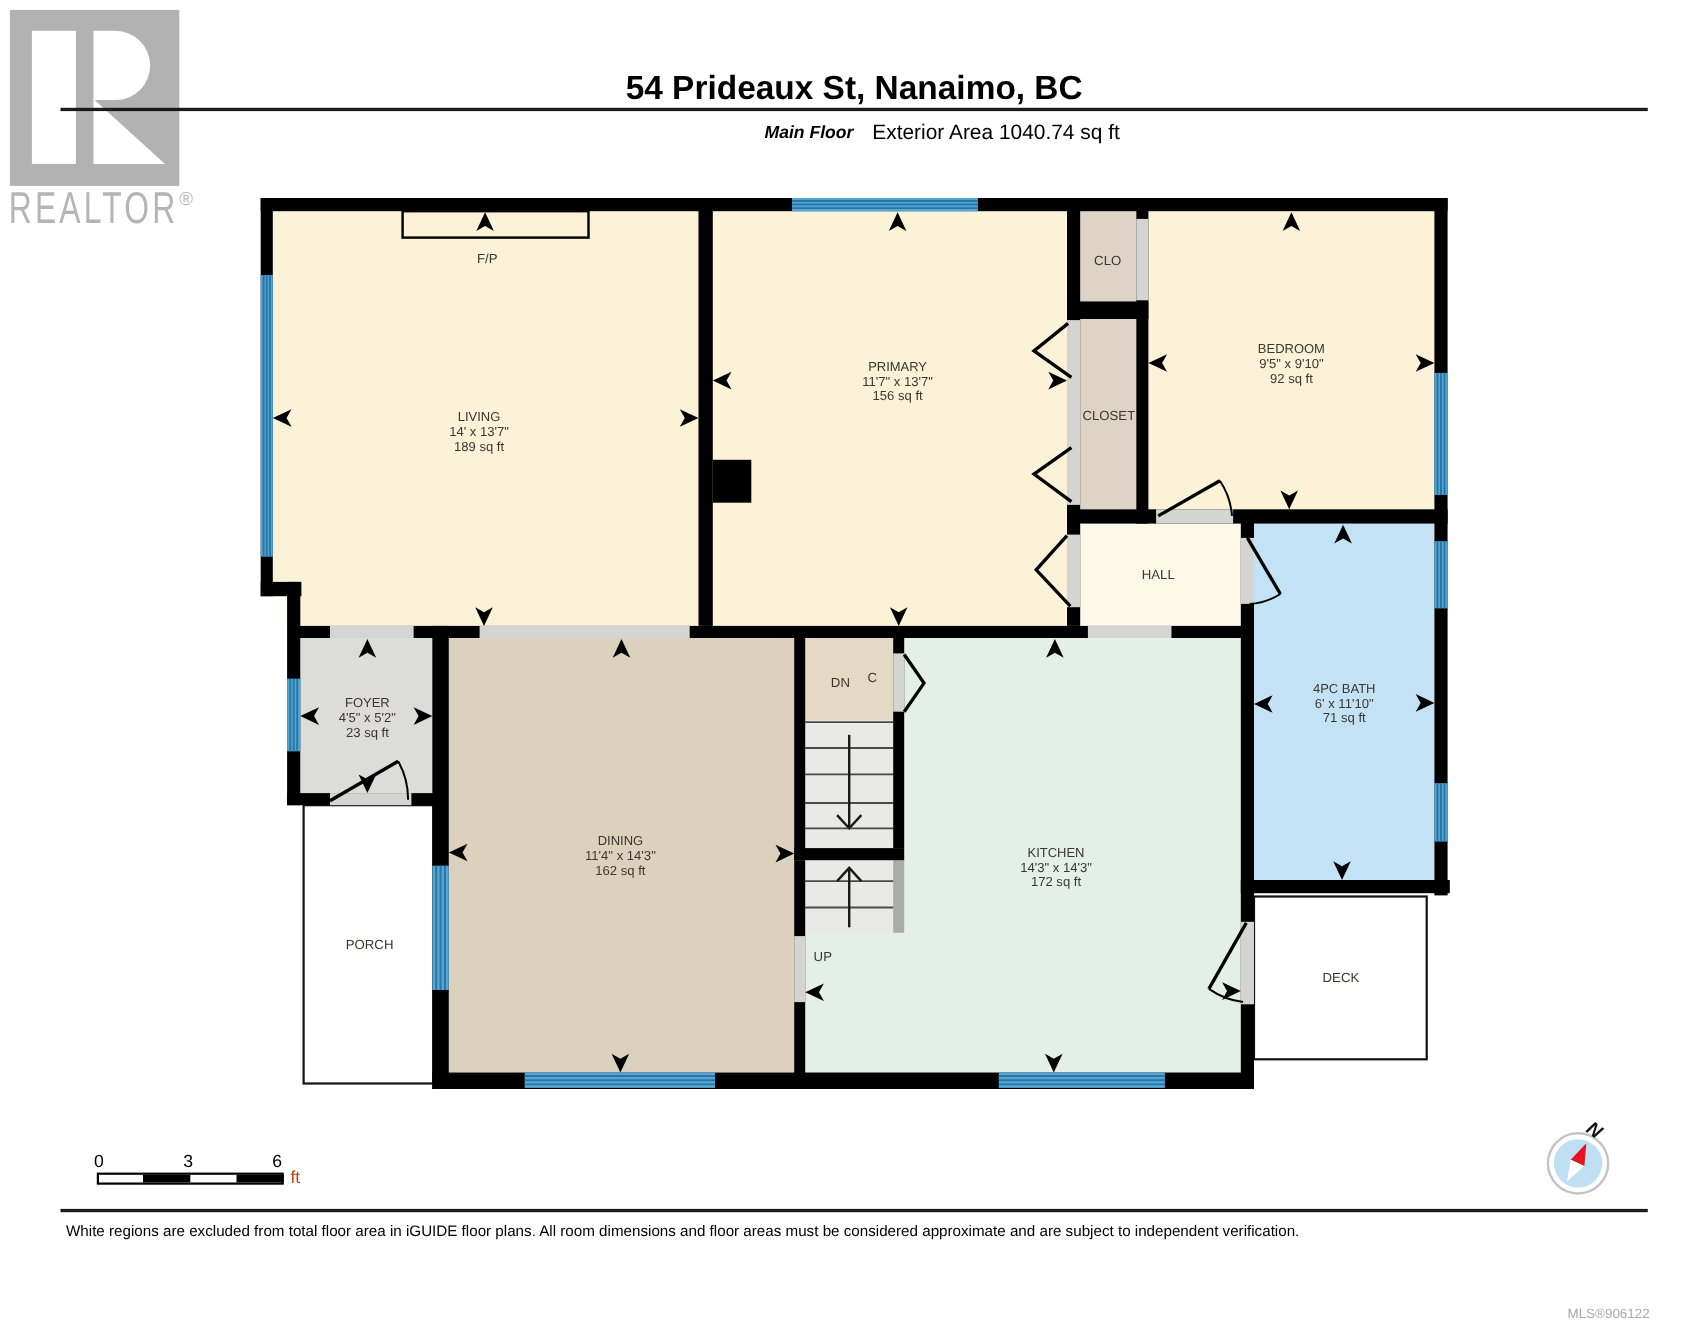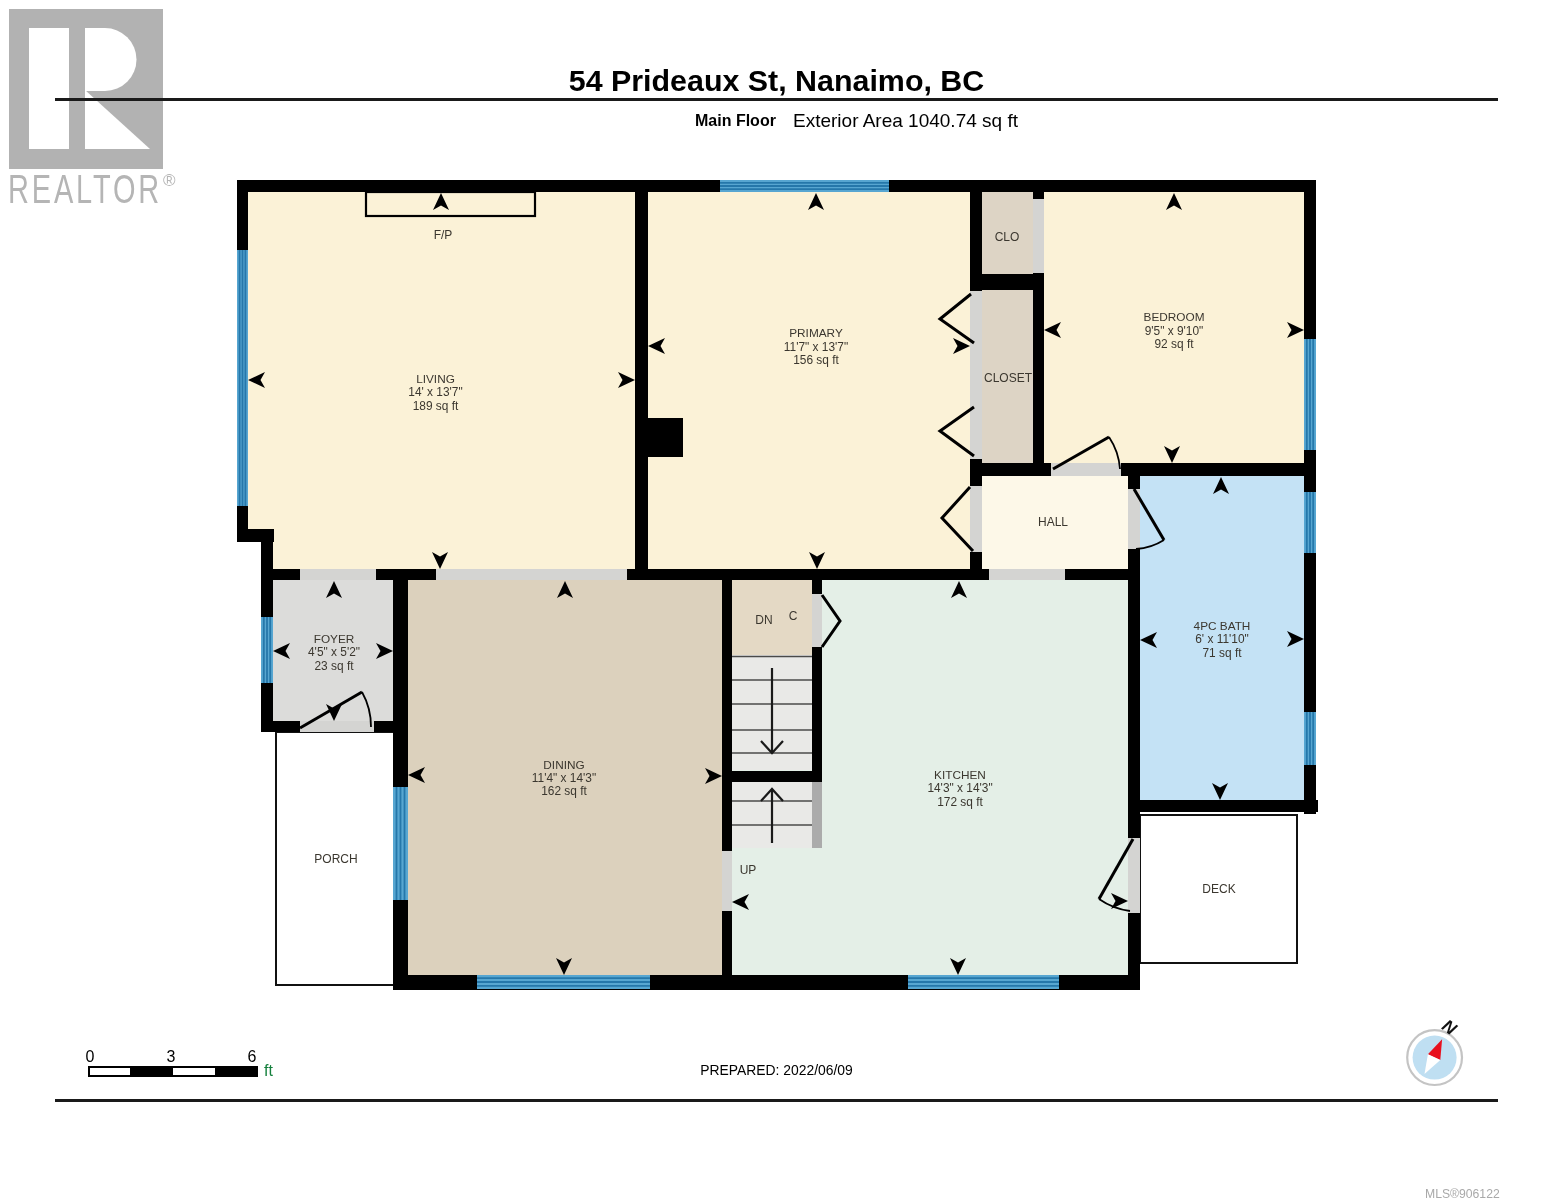--- a/index.html
+++ b/index.html
@@ -20,21 +20,21 @@
 </svg>
 
 <div class="abs" style="left:8px;top:169px;font-size:40.5px;line-height:40.5px;color:#b5b5b5;letter-spacing:4px;transform:scaleX(0.715);transform-origin:0 0;white-space:nowrap;">REALTOR</div>
 
 <div class="abs" style="left:163px;top:171px;font-size:17px;color:#b5b5b5;">®</div>
 
 <div class="abs" style="left:0;top:65px;width:1553px;text-align:center;font-size:30.4px;font-weight:bold;color:#000;line-height:30px;">54 Prideaux St, Nanaimo, BC</div>
 
 <div class="abs" style="left:55px;top:97.5px;width:1443px;height:3px;background:#1a1a1a;"></div>
 
-<div class="abs" style="left:695px;top:113px;font-size:16px;font-weight:bold;color:#000;line-height:16px;">Main Floor</div>
+<div class="abs" style="left:695px;top:113px;font-size:16px;font-weight:bold;color:#000;line-height:16px;font-style:italic;">Main Floor</div>
 
 <div class="abs" style="left:793px;top:113px;font-size:19px;color:#000;line-height:16px;">Exterior Area 1040.74 sq ft</div>
 
 <svg class="abs" style="left:0;top:0;" width="1553" height="1200" viewBox="0 0 1553 1200">
 <g id="plan">
 
 <rect x="248" y="192" width="400" height="377" fill="#fbf2d7"></rect>
 
 <rect x="648" y="192" width="322" height="377" fill="#fbf2d7"></rect>
 
@@ -359,30 +359,30 @@
 </svg>
 
 <div class="abs" style="left:80px;top:1049px;width:20px;text-align:center;font-size:16px;color:#000;line-height:16px;">0</div>
 <div class="abs" style="left:161px;top:1049px;width:20px;text-align:center;font-size:16px;color:#000;line-height:16px;">3</div>
 <div class="abs" style="left:242px;top:1049px;width:20px;text-align:center;font-size:16px;color:#000;line-height:16px;">6</div>
 
 <div class="abs" style="left:88px;top:1066px;width:170px;height:11px;border:2px solid #000;box-sizing:border-box;background:#fff;"></div>
 <div class="abs" style="left:130px;top:1068px;width:43px;height:7px;background:#000;"></div>
 <div class="abs" style="left:215px;top:1068px;width:43px;height:7px;background:#000;"></div>
 
-<div class="abs" style="left:264px;top:1063px;font-size:16px;color:#15803d;line-height:16px;">ft</div>
-
-<div class="abs" style="left:0;top:1063px;width:1553px;text-align:center;font-size:13.9px;color:#000;line-height:14px;">PREPARED: 2022/06/09</div>
+<div class="abs" style="left:264px;top:1063px;font-size:16px;color:#c2410c;line-height:16px;">ft</div>
+
 
 <svg class="abs" style="left:1398px;top:1008px;" width="80" height="92" viewBox="0 0 80 92">
   <circle cx="36.6" cy="49.6" r="27.4" fill="#fff" stroke="#c4c4c4" stroke-width="2.2"></circle>
   <circle cx="36.6" cy="49.6" r="22" fill="#bfdff2"></circle>
   <path d="M44.1 31.3 L29.9 46.3 L42.3 52 Z" fill="#e8111f"></path>
   <path d="M29.9 46.3 L42.3 52 L26.5 66.1 Z" fill="#fff"></path>
   <text x="51.5" y="25" font-size="17.5" font-style="italic" font-weight="bold" fill="#111" transform="rotate(36 51.5 19)" text-anchor="middle">N</text>
 </svg>
 
 <div class="abs" style="left:55px;top:1099px;width:1443px;height:3px;background:#1a1a1a;"></div>
 
+<div class="abs" style="left:60px;top:1113px;font-size:13.8px;color:#000;line-height:14px;">White regions are excluded from total floor area in iGUIDE floor plans. All room dimensions and floor areas must be considered approximate and are subject to independent verification.</div>
 
 <div class="abs" style="left:1425px;top:1188px;width:120px;font-size:12.2px;color:#a9a9a9;line-height:12px;">MLS®906122</div>
 
 </div>
 
 </body></html>

